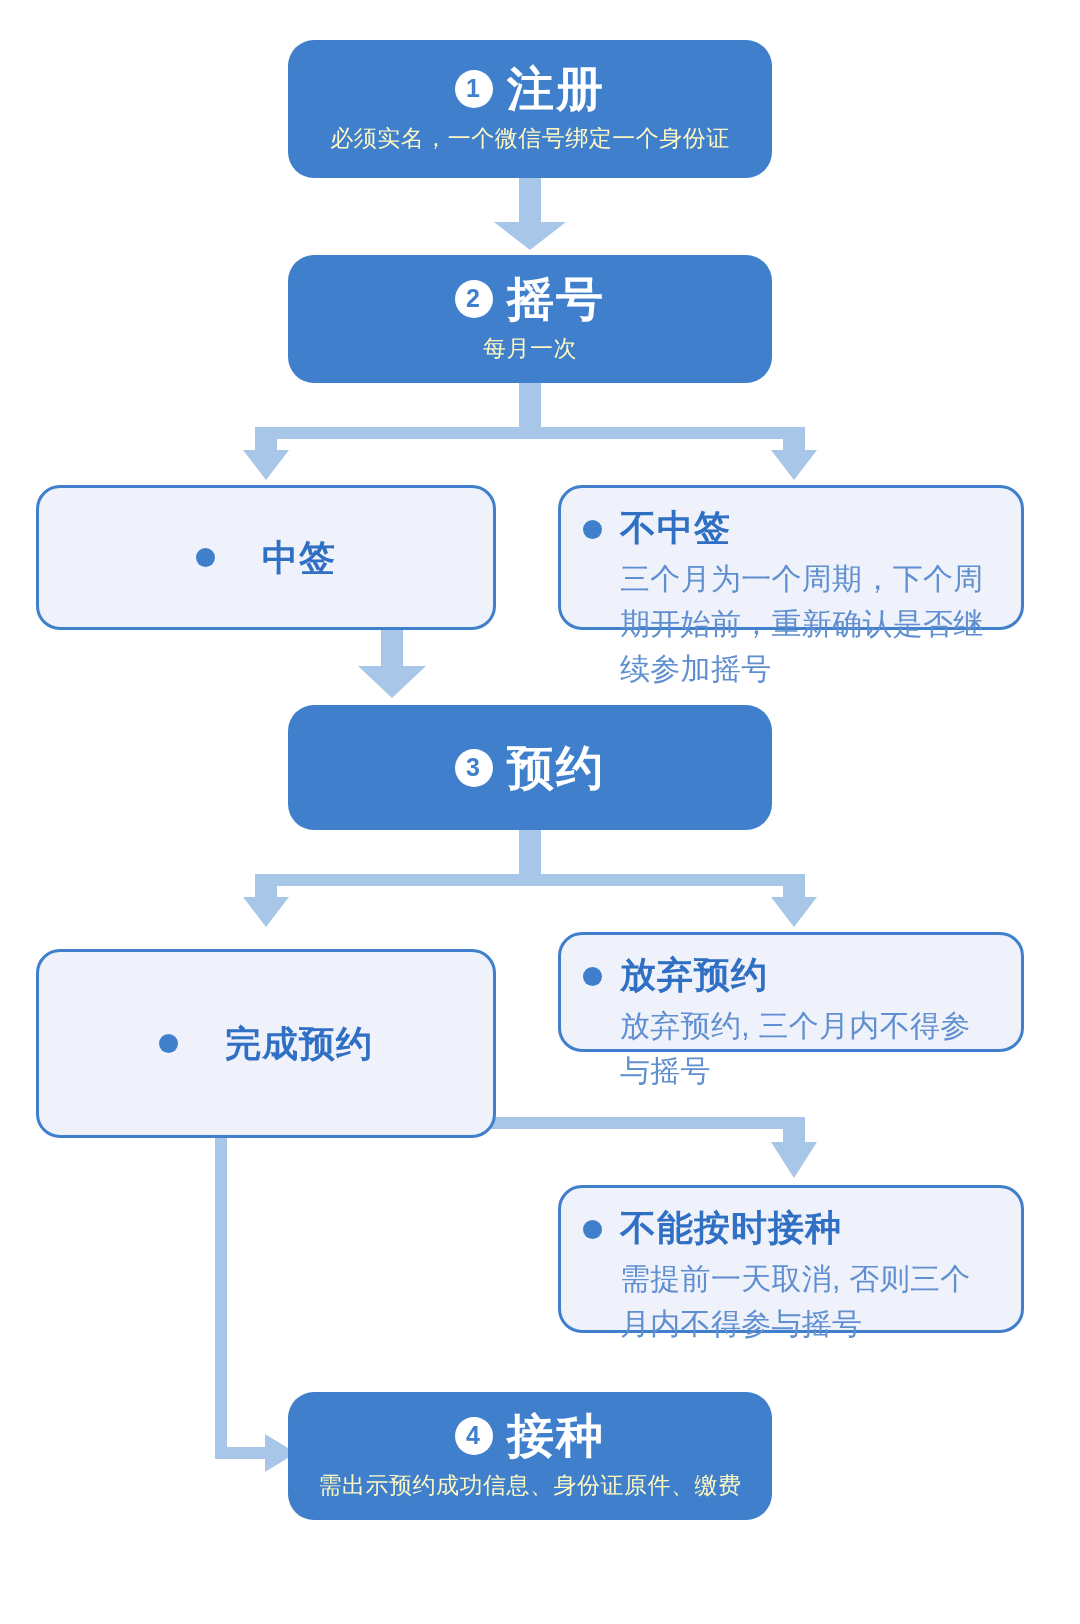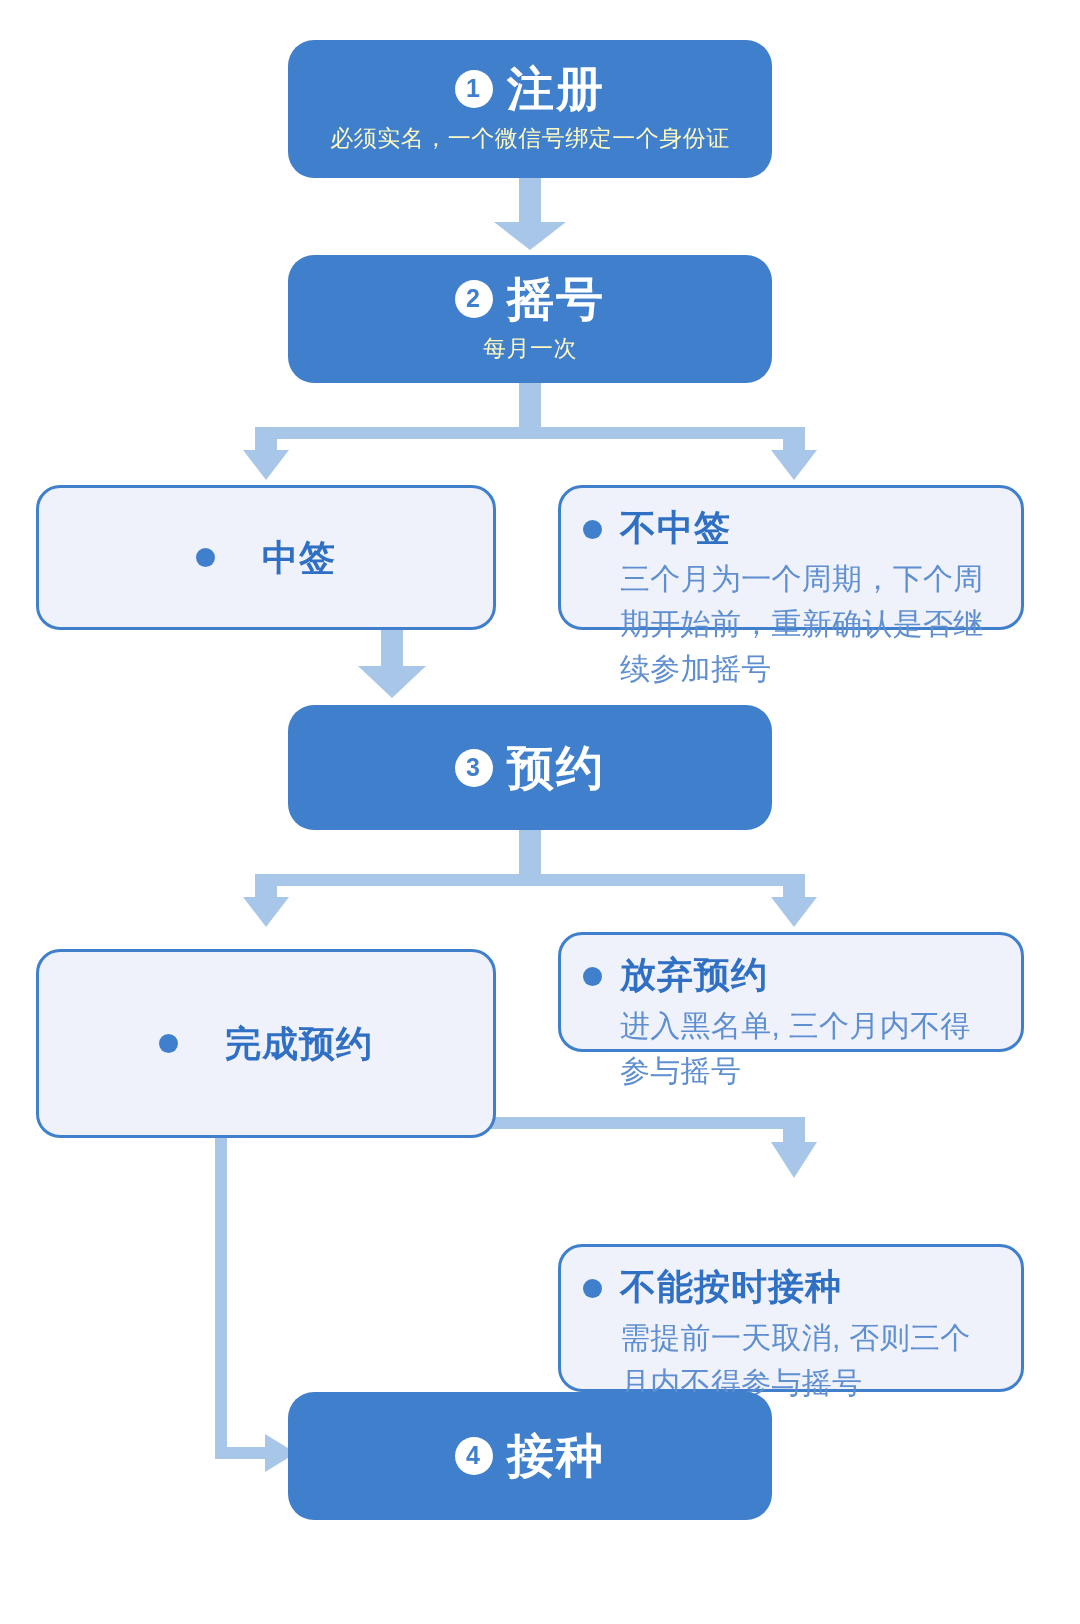--- a/index.html
+++ b/index.html
@@ -128,21 +128,21 @@
   }
 
   
   #box-register   { left: 288px; top: 40px;   width: 484px; height: 138px; }
   #box-lottery    { left: 288px; top: 255px;  width: 484px; height: 128px; }
   #box-won        { left: 36px;  top: 485px;  width: 460px; height: 145px; }
   #box-lost       { left: 558px; top: 485px;  width: 466px; height: 145px; }
   #box-appoint    { left: 288px; top: 705px;  width: 484px; height: 125px; }
   #box-done       { left: 36px;  top: 932px;  width: 460px; height: 189px; margin-top: 17px; }
   #box-giveup     { left: 558px; top: 932px;  width: 466px; height: 120px; }
-  #box-miss       { left: 558px; top: 1244px; width: 466px; height: 148px; }
+  #box-miss       { left: 558px; top: 1185px; width: 466px; height: 148px; }
   #box-vaccinate  { left: 288px; top: 1392px; width: 484px; height: 128px; }
 
   #box-won .branch-inner,
   #box-done .branch-inner { padding: 0 20px; gap: 29px; }
   #box-lost .branch-inner,
   #box-giveup .branch-inner,
   #box-miss .branch-inner { padding: 20px 22px 0 22px; }
   #box-lost .bullet,
   #box-giveup .bullet,
   #box-miss .bullet { margin-top: 12px; }
@@ -244,35 +244,36 @@
         <div class="branch-title">完成预约</div>
       </div>
     </div>
   </div>
 
   <div class="box branch-box" id="box-giveup">
     <div class="branch-inner">
       <span class="bullet"></span>
       <div class="branch-text">
         <div class="branch-title">放弃预约</div>
-        <div class="branch-sub">进入黑名单, 三个月内不得参与摇号</div>
+        <div class="branch-sub">放弃预约, 三个月内不得参与摇号</div>
       </div>
     </div>
   </div>
 
   <div class="box branch-box" id="box-miss">
     <div class="branch-inner">
       <span class="bullet"></span>
       <div class="branch-text">
         <div class="branch-title">不能按时接种</div>
         <div class="branch-sub">需提前一天取消, 否则三个月内不得参与摇号</div>
       </div>
     </div>
   </div>
 
   <div class="box step-box" id="box-vaccinate">
     <div class="step-title">
       <span class="step-num">4</span>
       <span>接种</span>
     </div>
+    <div class="step-sub">需出示预约成功信息、身份证原件、缴费</div>
   </div>
 
 </div>
 
 </body></html>

